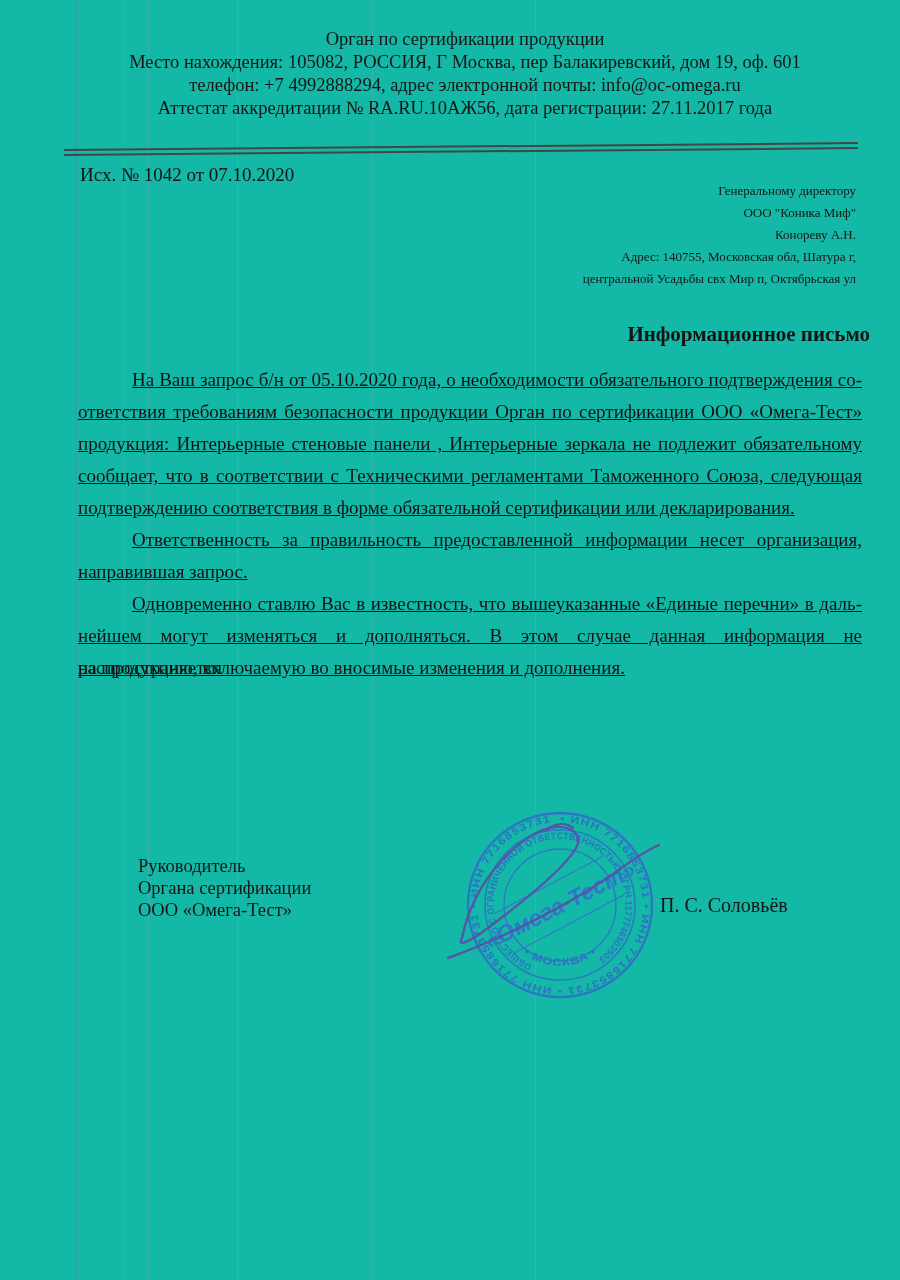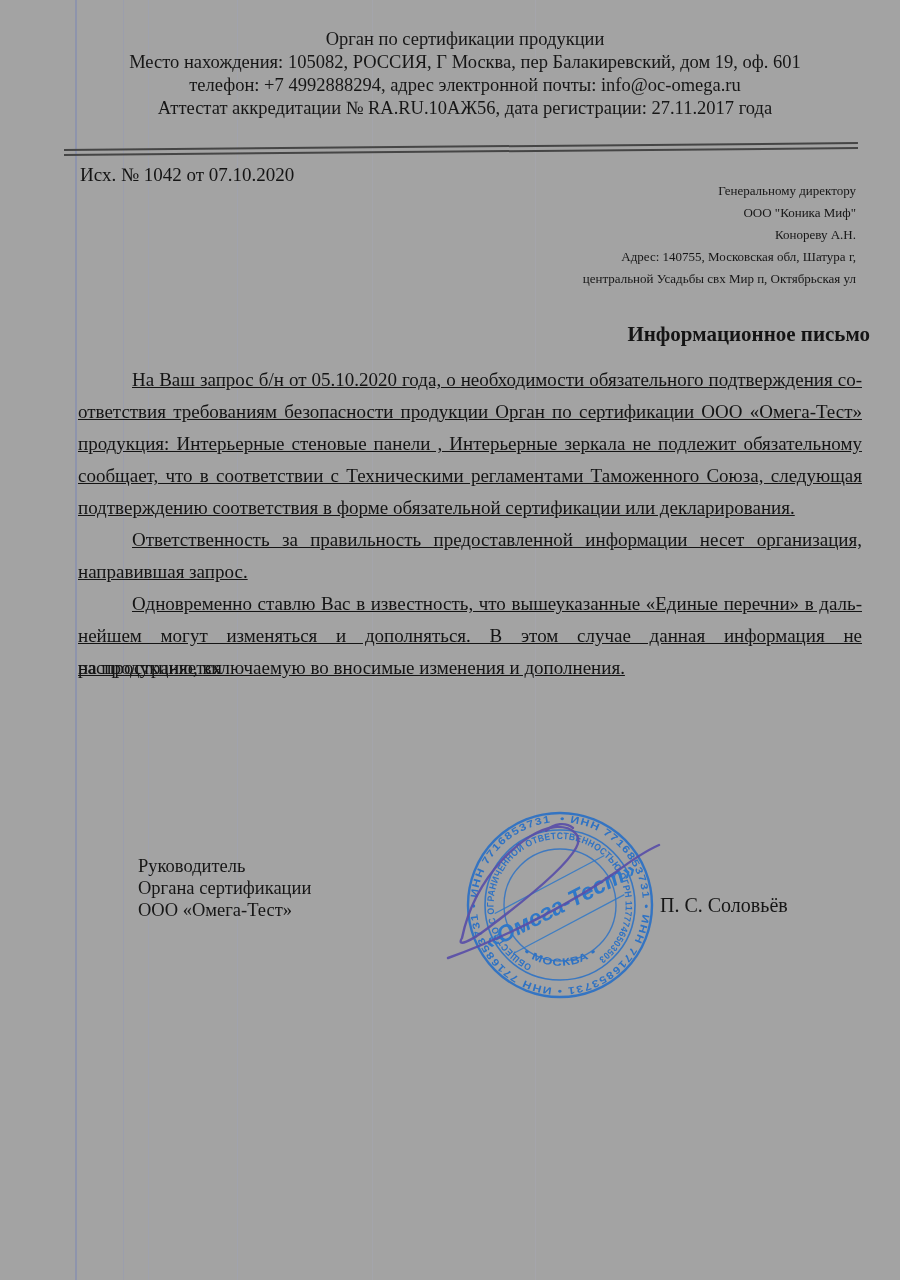--- a/index.html
+++ b/index.html
@@ -3,21 +3,21 @@
 <meta charset="utf-8">
 <style>
   html,body{margin:0;padding:0;}
   body{
     width:900px;height:1280px;
     background:#e8e8e8;
     font-family:"Liberation Serif","DejaVu Serif",serif;
   }
   .page{
     position:relative;width:900px;height:1280px;overflow:hidden;
-    background:#a3a3a3;color:#1b1b1b;
+    background:#14b8a6;color:#1b1b1b;
   }
   
   .scan-line{position:absolute;top:0;bottom:0;width:1px;pointer-events:none;}
   .sl-1{left:75px;width:2px;background:rgba(110,125,185,0.40);}
   .sl-2{left:123px;background:rgba(140,150,195,0.30);}
   .sl-3{left:148px;background:rgba(150,160,200,0.28);}
   .sl-4{left:237px;background:rgba(160,168,205,0.26);}
   .sl-5{left:372px;background:rgba(170,175,205,0.20);}
   .sl-6{left:535px;background:rgba(175,180,208,0.18);}
 

